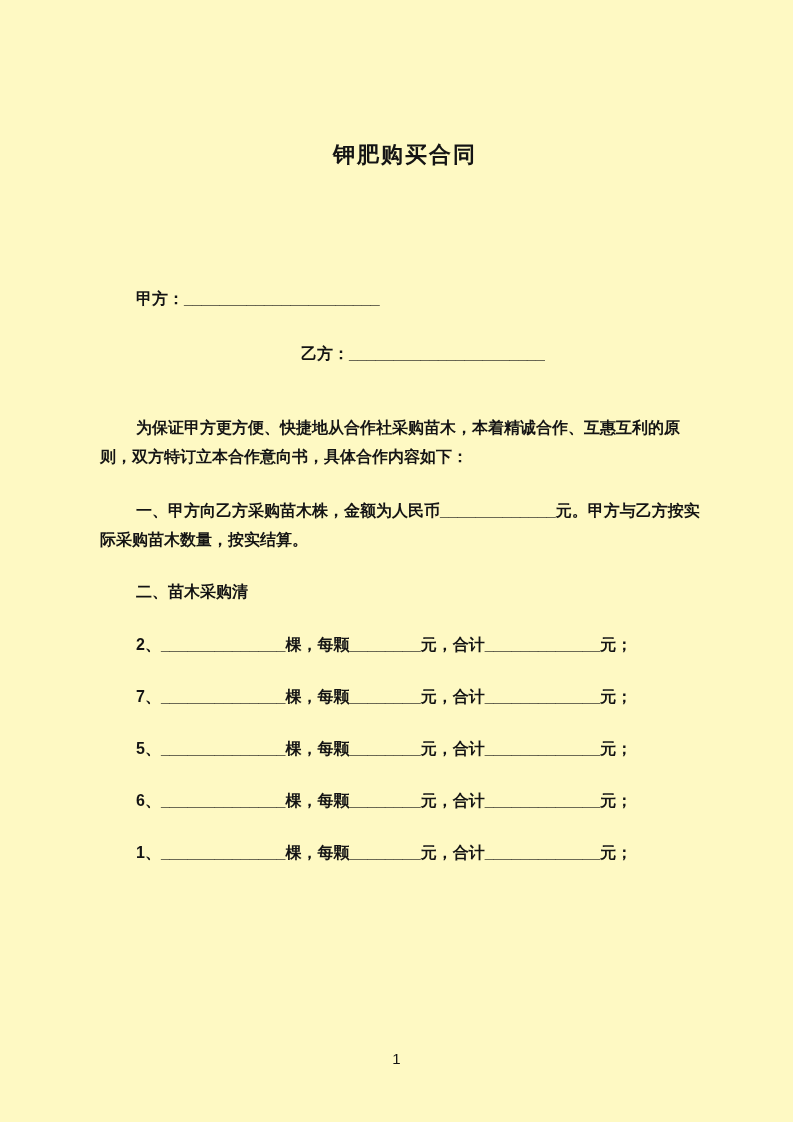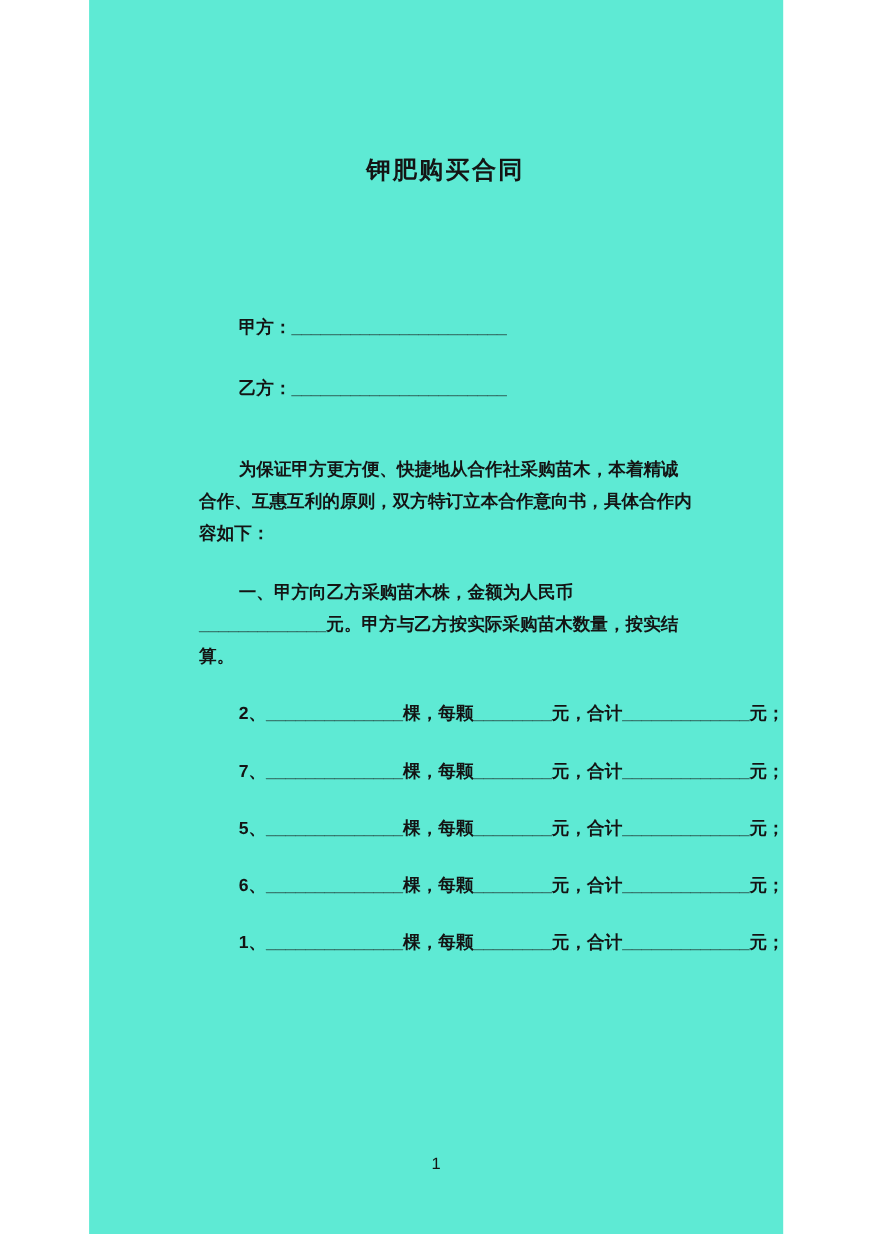--- a/index.html
+++ b/index.html
@@ -3,24 +3,24 @@
 <meta charset="utf-8">
 <style>
   * { box-sizing: border-box; }
   html, body {
     margin: 0;
     padding: 0;
     background: #ffffff;
   }
   .page {
     position: relative;
-    width: 631px;
+    width: 793px;
     height: 1122px;
     margin: 0 auto;
-    background: #5eead4;
+    background: #fef9c3;
     color: #141414;
     font-family: "Liberation Sans", "DejaVu Sans", sans-serif;
     font-weight: 700;
     padding: 140px 83px 0 100px;
     overflow: hidden;
   }
   .title {
     margin: 0 0 118px 0;
     font-size: 22px;
     line-height: 30px;
@@ -29,21 +29,21 @@
     letter-spacing: 2px;
   }
   .party-line {
     margin: 0;
     font-size: 16px;
     line-height: 22px;
     text-indent: 36px;
     white-space: nowrap;
   }
   .party-a { margin-bottom: 33px; }
-  .party-b { margin-bottom: 30px; }
+  .party-b { margin-bottom: 30px; text-align: center; }
   .blank {
     letter-spacing: 0;
     text-indent: 0;
     margin-top: 20px;
   }
   .para {
     margin: 0;
     font-size: 16px;
     line-height: 29px;
   }
@@ -72,20 +72,21 @@
   <h1 class="title">钾肥购买合同</h1>
 
   <p class="party-line party-a"><span>甲方：</span><span class="blank">______________________</span></p>
 
   <p class="party-line party-b"><span>乙方：</span><span class="blank">______________________</span></p>
 
   <p class="para indent intro">为保证甲方更方便、快捷地从合作社采购苗木，本着精诚合作、互惠互利的原则，双方特订立本合作意向书，具体合作内容如下：</p>
 
   <p class="para indent section1">一、甲方向乙方采购苗木株，金额为人民币_____________元。甲方与乙方按实际采购苗木数量，按实结算。</p>
 
+  <p class="para indent heading">二、苗木采购清</p>
 
 
   <p class="para indent item">2、______________棵，每颗________元，合计_____________元；</p>
 
 
   <p class="para indent item">7、______________棵，每颗________元，合计_____________元；</p>
 
   <p class="para indent item">5、______________棵，每颗________元，合计_____________元；</p>
 
   <p class="para indent item">6、______________棵，每颗________元，合计_____________元；</p>

